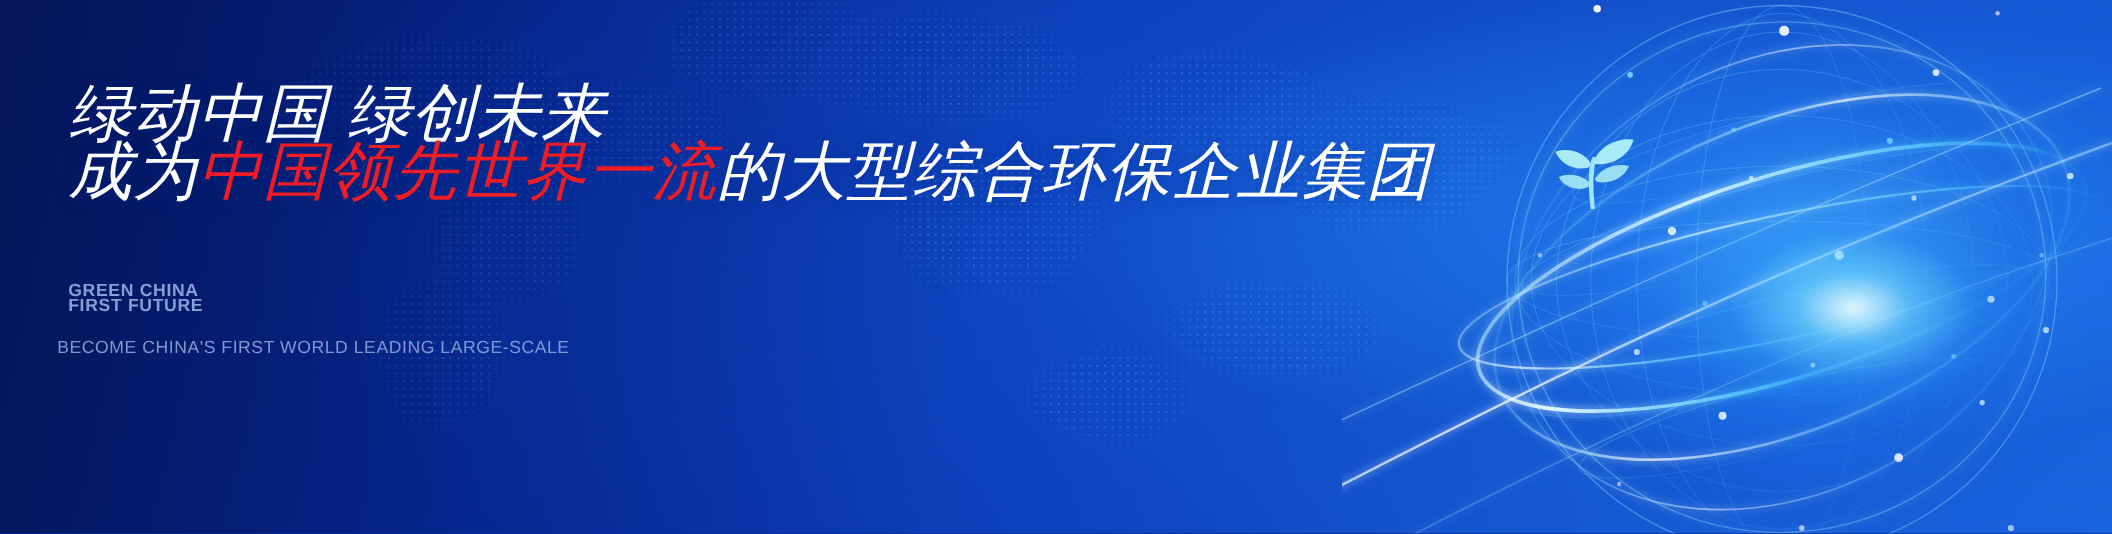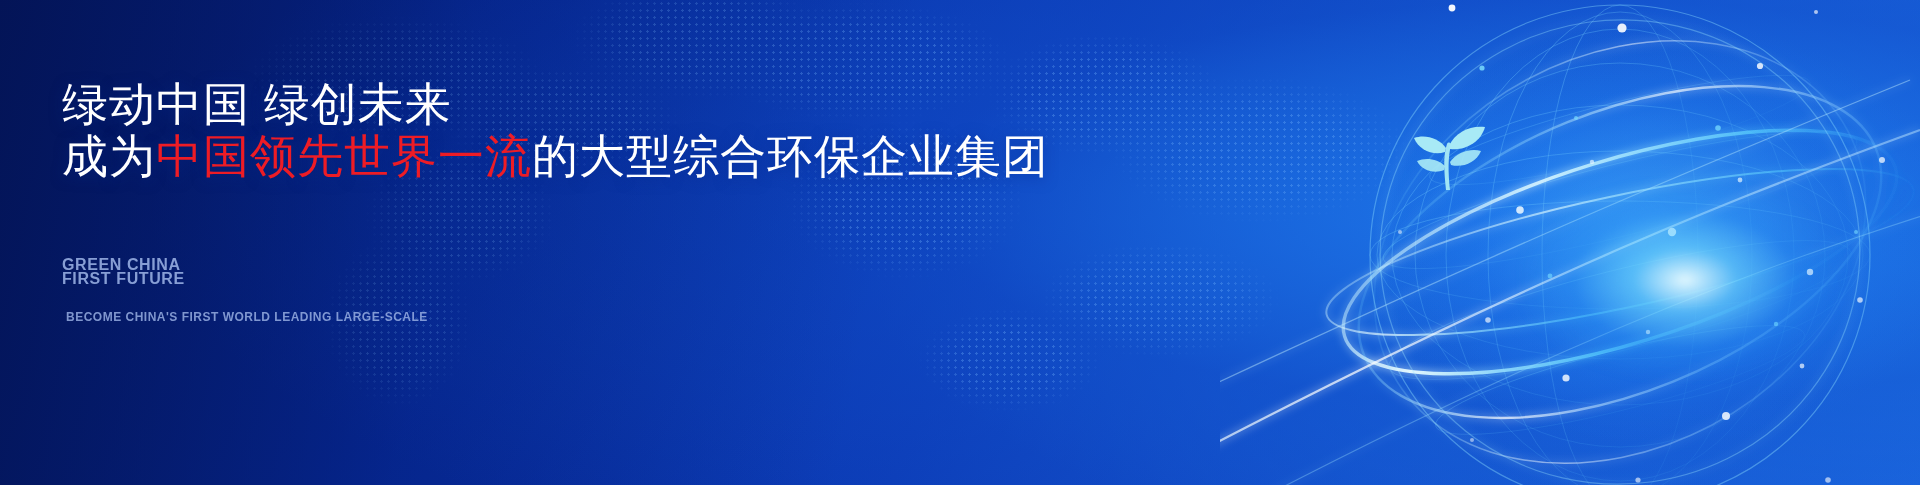--- a/index.html
+++ b/index.html
@@ -64,40 +64,41 @@
   .sweep{
     position:absolute; inset:0;
     background:
       radial-gradient(ellipse 420px 300px at 60% 48%, rgba(110,215,255,.30) 0%, rgba(40,140,250,.10) 45%, rgba(0,0,0,0) 72%);
   }
 
   
   .headline{
     position:absolute; left:62px; top:78px;
     color:#fff;
-    font-size:46px; line-height:52px;
+    font-size:58px; line-height:52px;
     font-weight:400;
     letter-spacing:1px;
     text-shadow:0 2px 14px rgba(0,40,140,.55);
     white-space:nowrap;
+    font-style:italic;
   }
   .headline .line2{ display:block;text-align:right; }
   .hl-red{ color:#ee1c25; }
 
   .sub-en{
     position:absolute; left:62px; top:258px;
     color:#9fb6e8; opacity:.85;
     font-size:16px; line-height:14px;
     font-weight:700; letter-spacing:.6px;
   }
   .sub-en-long{
-    position:absolute; left:66px; top:310px;
+    position:absolute; left:52px; top:310px;
     color:#9fb6e8; opacity:.8;
-    font-size:12px; line-height:14px;
-    font-weight:700; letter-spacing:.5px;
+    font-size:16px; line-height:14px;
+    font-weight:400; letter-spacing:.5px;
   }
   .sprout{ position:absolute; left:1403px; top:112px; width:86px; height:86px; }
 </style>
 </head>
 <body>
 
 <div class="banner">
 
   <div class="map-dots"></div>
   <div class="vignette"></div>

